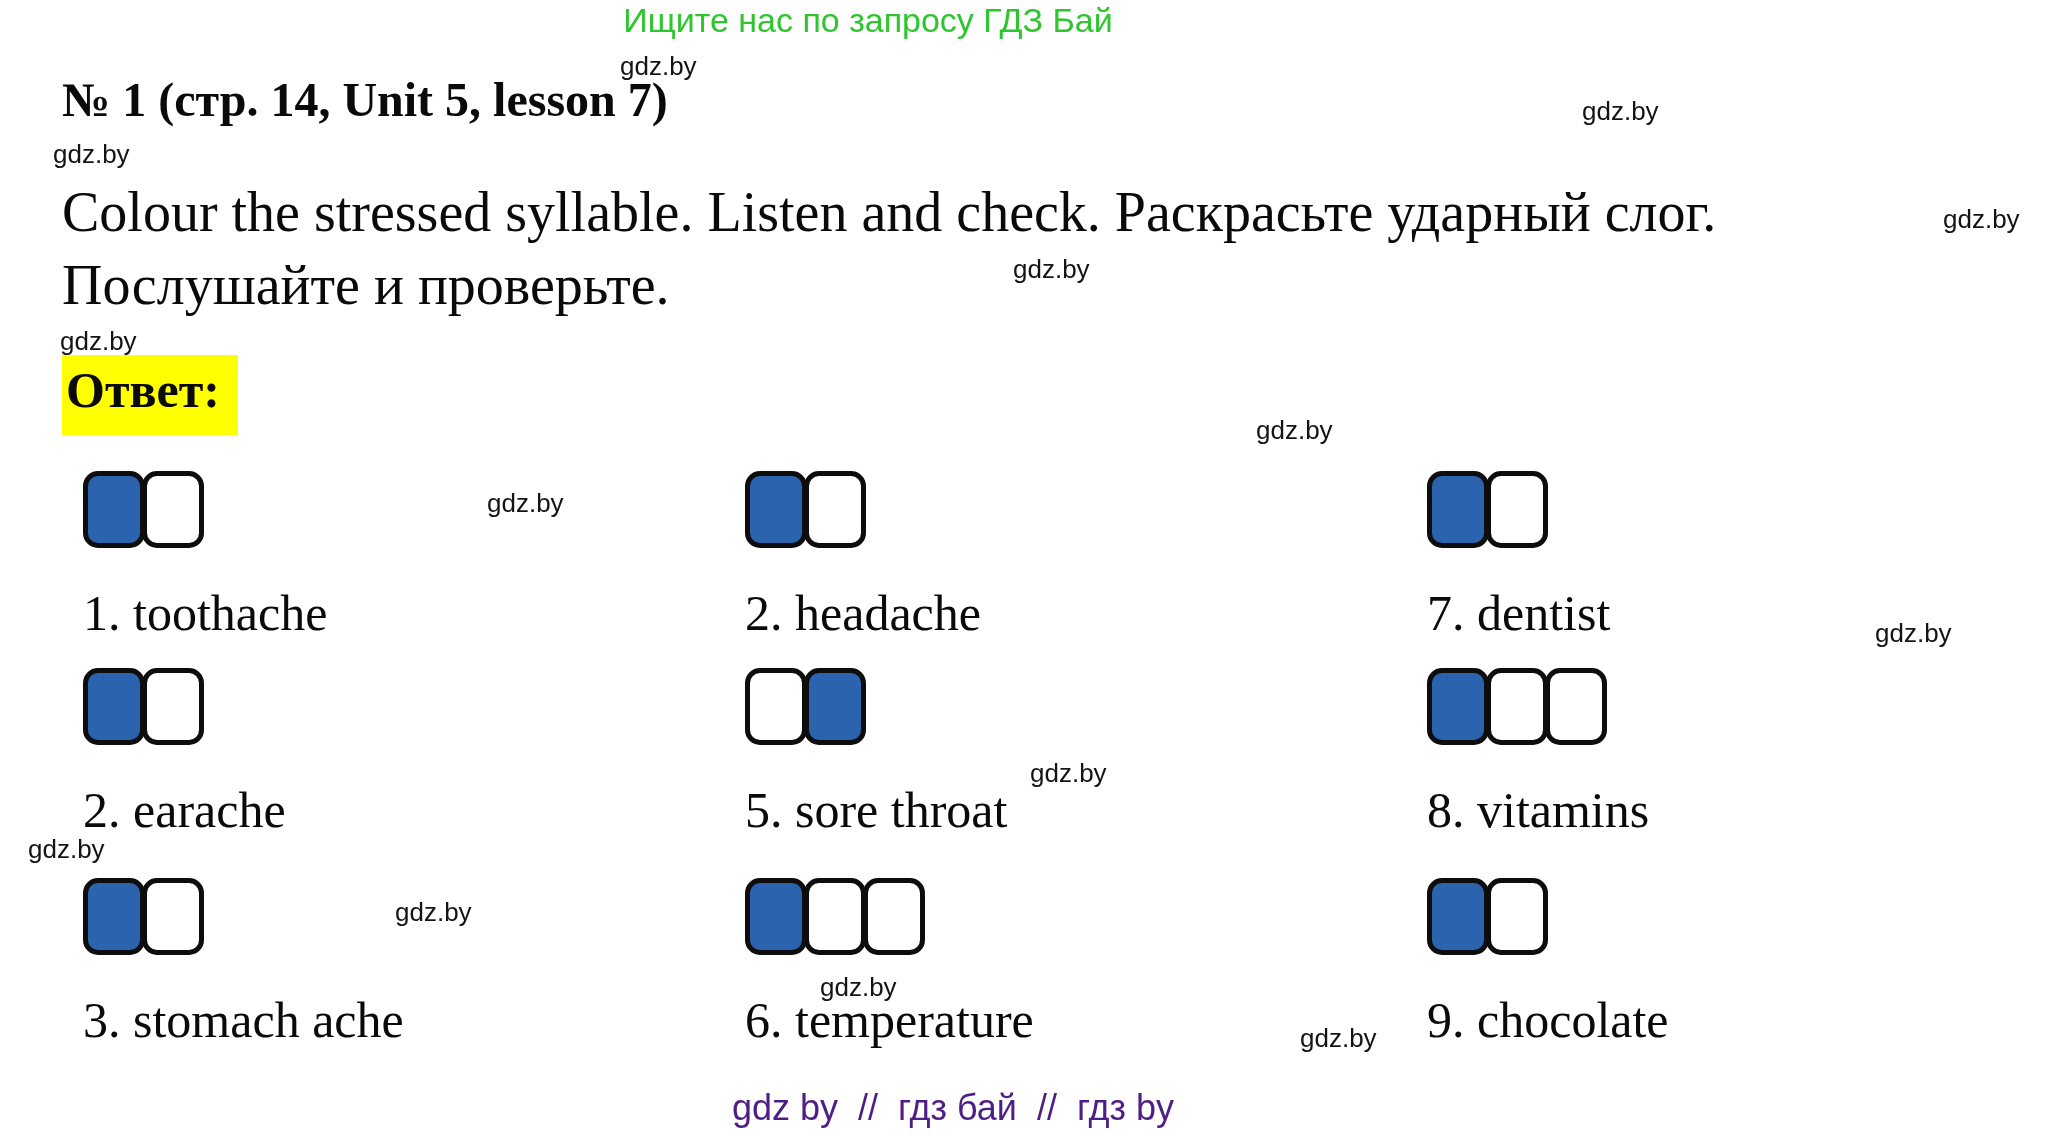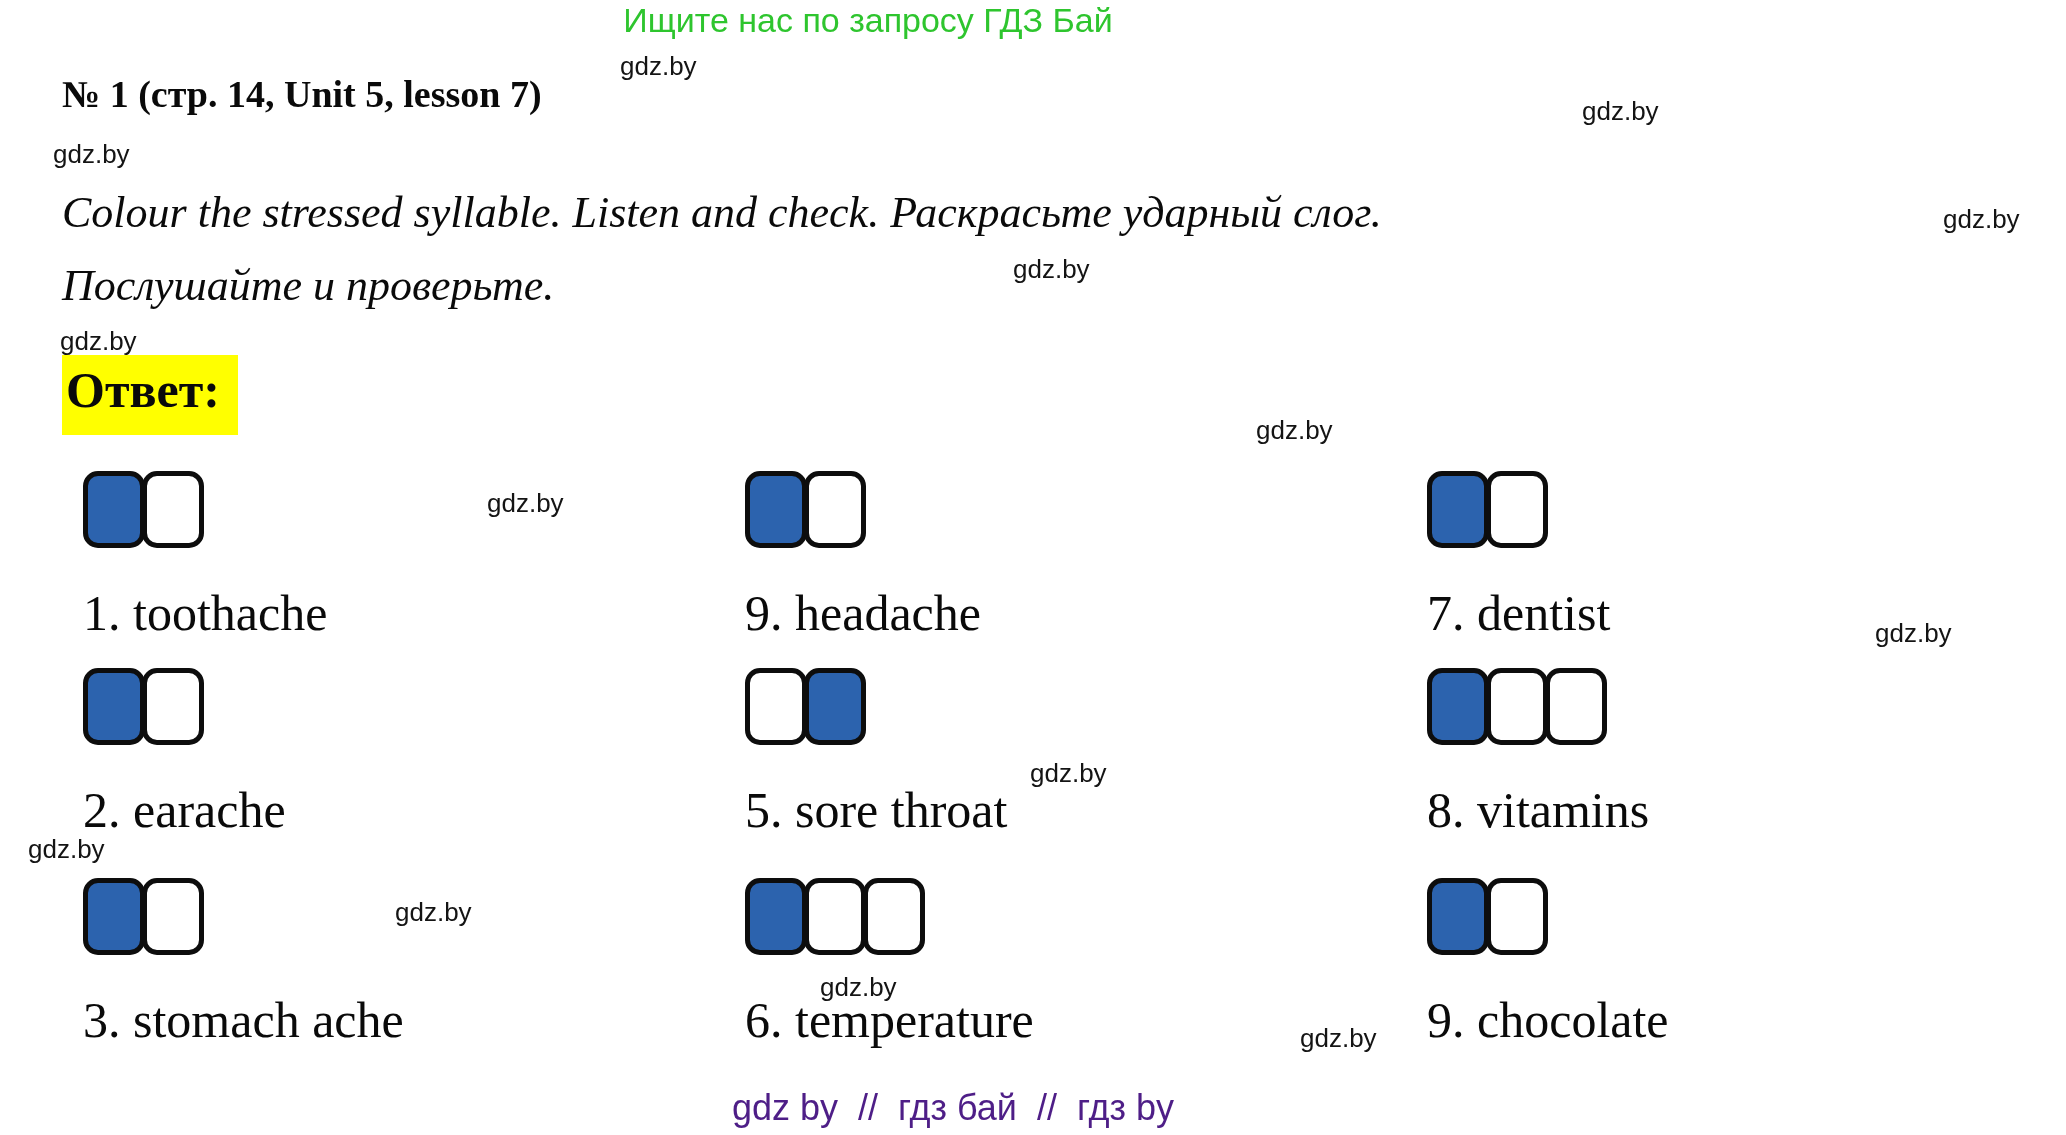--- a/index.html
+++ b/index.html
@@ -14,26 +14,26 @@
     color:#2ec52e;
   }
   
   .wm{
     position:absolute;font-family:"Liberation Sans", sans-serif;
     font-size:26px;line-height:28px;color:#141414;white-space:nowrap;
   }
   
   .title{
     position:absolute;left:62px;top:72px;
-    font-size:38px;font-weight:bold;white-space:nowrap;
+    font-size:48px;font-weight:bold;white-space:nowrap;
   }
   
   .task{
     position:absolute;left:62px;top:176px;
-    font-size:44px;line-height:73px;white-space:nowrap;font-style:italic;
+    font-size:56px;line-height:73px;white-space:nowrap;
   }
   
   .answer{
     position:absolute;left:62px;top:355px;
     background:#ffff00;
     font-size:50px;font-weight:bold;
     padding:6px 18px 16px 4px;
   }
   
   .item{position:absolute;}
@@ -105,21 +105,21 @@
       <div class="box"></div>
     </div>
   <div class="label">3. stomach ache</div>
 </div>
 
 <div class="item c2 r1">
   <div class="boxes">
       <div class="box filled"></div>
       <div class="box"></div>
     </div>
-  <div class="label">9. headache</div>
+  <div class="label">2. headache</div>
 </div>
 <div class="item c2 r2">
   <div class="boxes">
       <div class="box"></div>
       <div class="box filled"></div>
     </div>
   <div class="label">5. sore throat</div>
 </div>
 <div class="item c2 r3">
   <div class="boxes">

